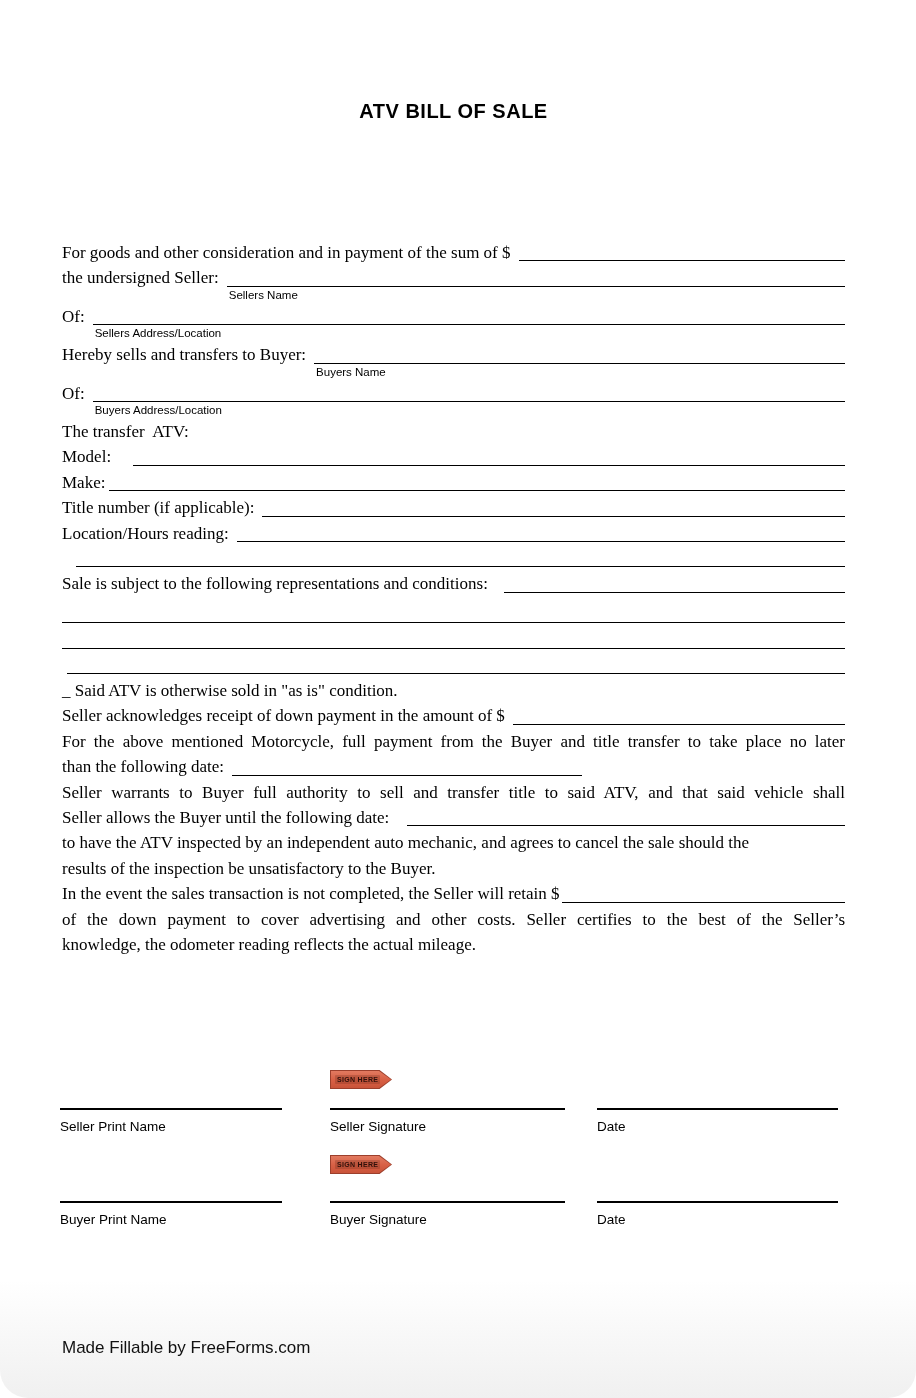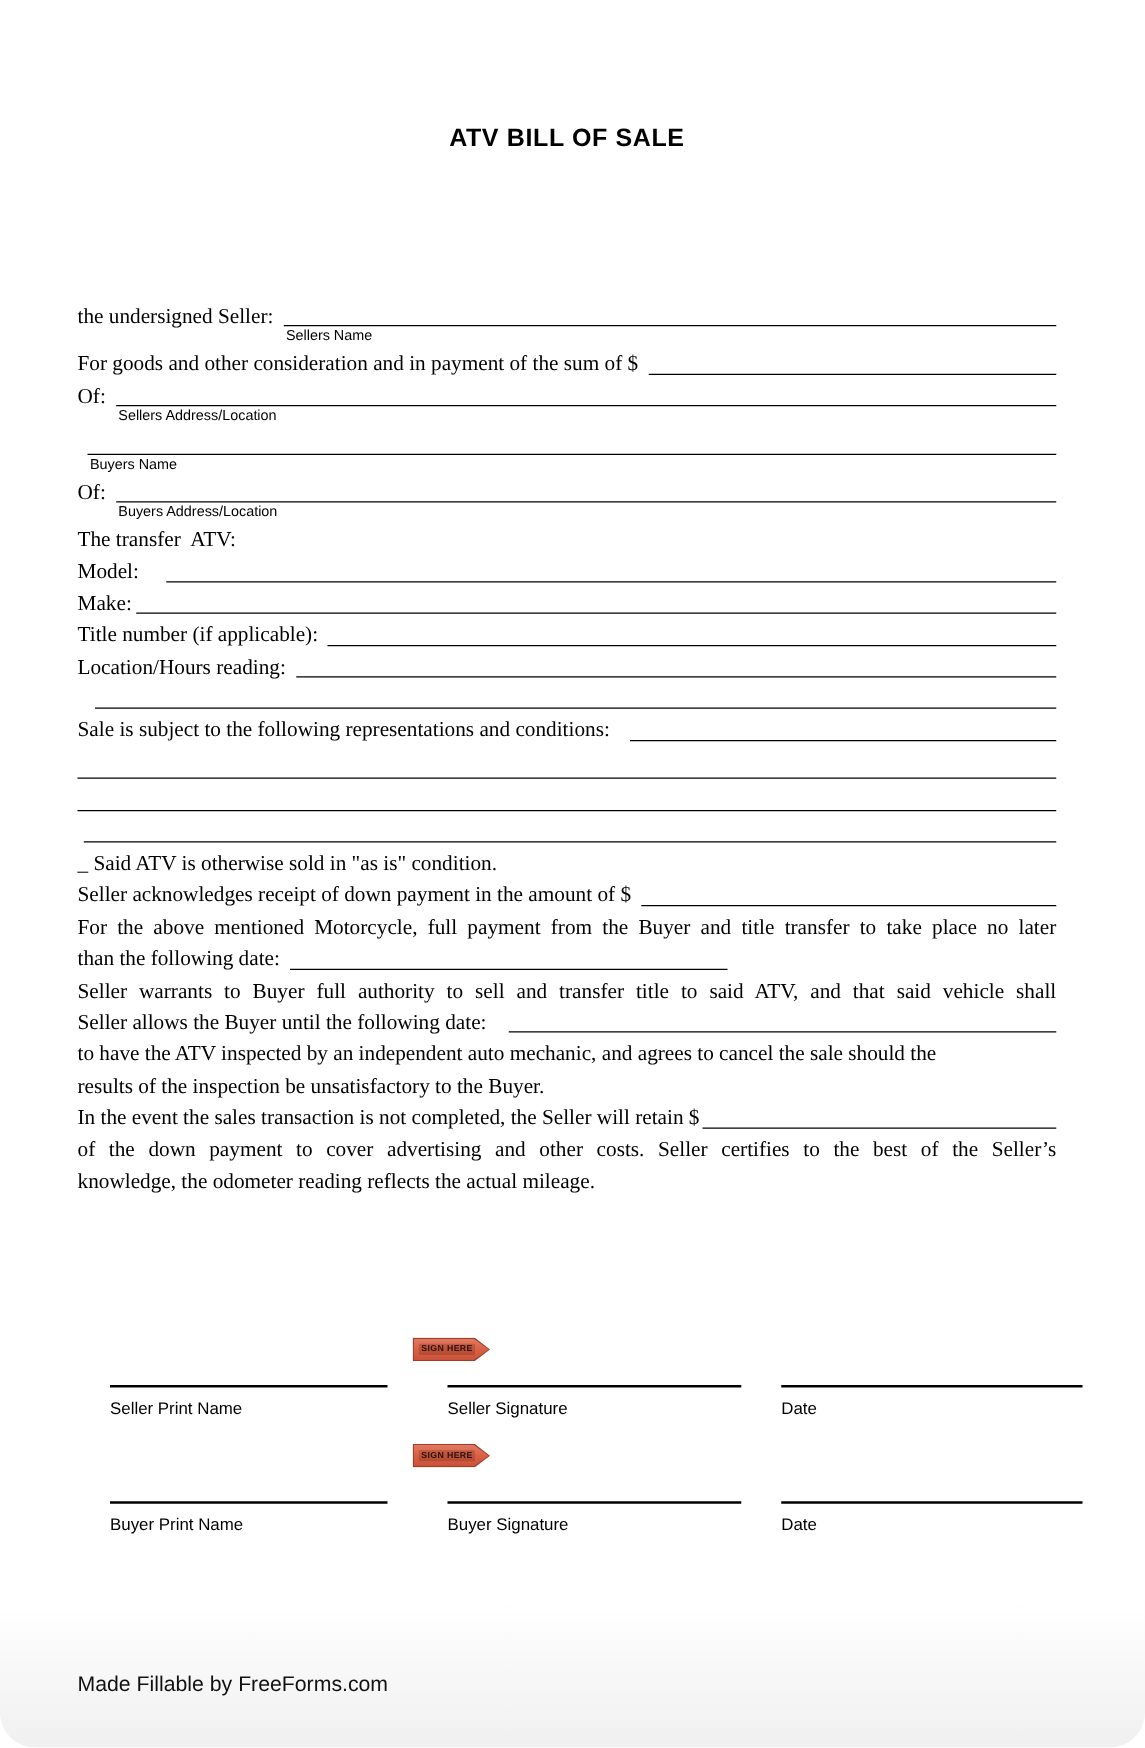--- a/index.html
+++ b/index.html
@@ -26,21 +26,21 @@
   .caption{
     position:absolute;top:3px;left:2px;white-space:nowrap;
     font-family:"Liberation Sans", sans-serif;font-size:11.5px;color:#000;
   }
   .mb13{margin-bottom:13px;}
   .trow{line-height:25.4px;white-space:pre-wrap;}
   .jline{line-height:25.4px;text-align:justify;text-align-last:justify;}
   .blanks{margin-top:5px;}
   .blanks .fill{margin-left:0;}
   
-  .sig-row{position:absolute;left:60px;width:778px;display:flex;margin-left:28px;}
+  .sig-row{position:absolute;left:60px;width:778px;display:flex;}
   .sig-col{border-top:2px solid #000;}
   .sig-col.c1{width:222px;margin-right:48px;}
   .sig-col.c2{width:235px;margin-right:32px;}
   .sig-col.c3{width:241px;}
   .sig-label{
     display:block;margin-top:9px;
     font-family:"Liberation Sans", sans-serif;font-size:13.5px;
   }
   .sign-tag{position:absolute;width:62px;height:19px;cursor:pointer;}
   .sign-tag .tag-outer{
@@ -67,40 +67,41 @@
 </style>
 </head>
 <body>
 
 <div class="page">
 
   <div class="title">ATV BILL OF SALE</div>
 
   <div class="content">
 
+    <div class="row">
+      <span class="lbl">For goods and other consideration and in payment of the sum of $</span>
+      <span class="fill"></span>
+    </div>
+
     <div class="row mb13">
       <span class="lbl">the undersigned Seller:</span>
       <span class="fill">
         <span class="caption">Sellers Name</span>
       </span>
     </div>
 
-    <div class="row">
-      <span class="lbl">For goods and other consideration and in payment of the sum of $</span>
-      <span class="fill"></span>
-    </div>
-
     <div class="row mb13">
       <span class="lbl">Of:</span>
       <span class="fill">
         <span class="caption">Sellers Address/Location</span>
       </span>
     </div>
 
     <div class="row mb13">
+      <span class="lbl">Hereby sells and transfers to Buyer:</span>
       <span class="fill">
         <span class="caption">Buyers Name</span>
       </span>
     </div>
 
     <div class="row mb13">
       <span class="lbl">Of:</span>
       <span class="fill">
         <span class="caption">Buyers Address/Location</span>
       </span>

